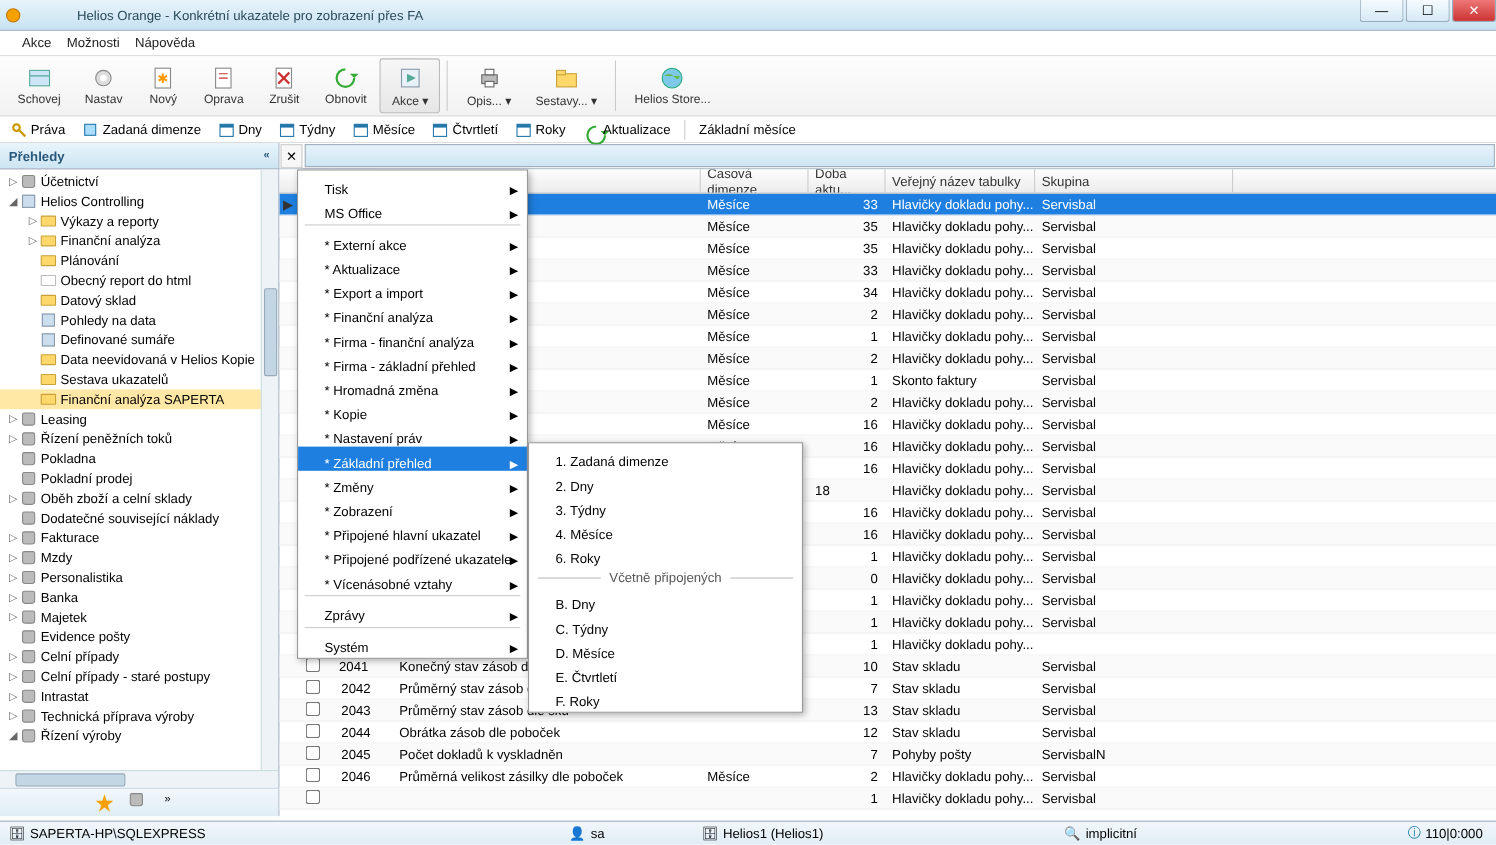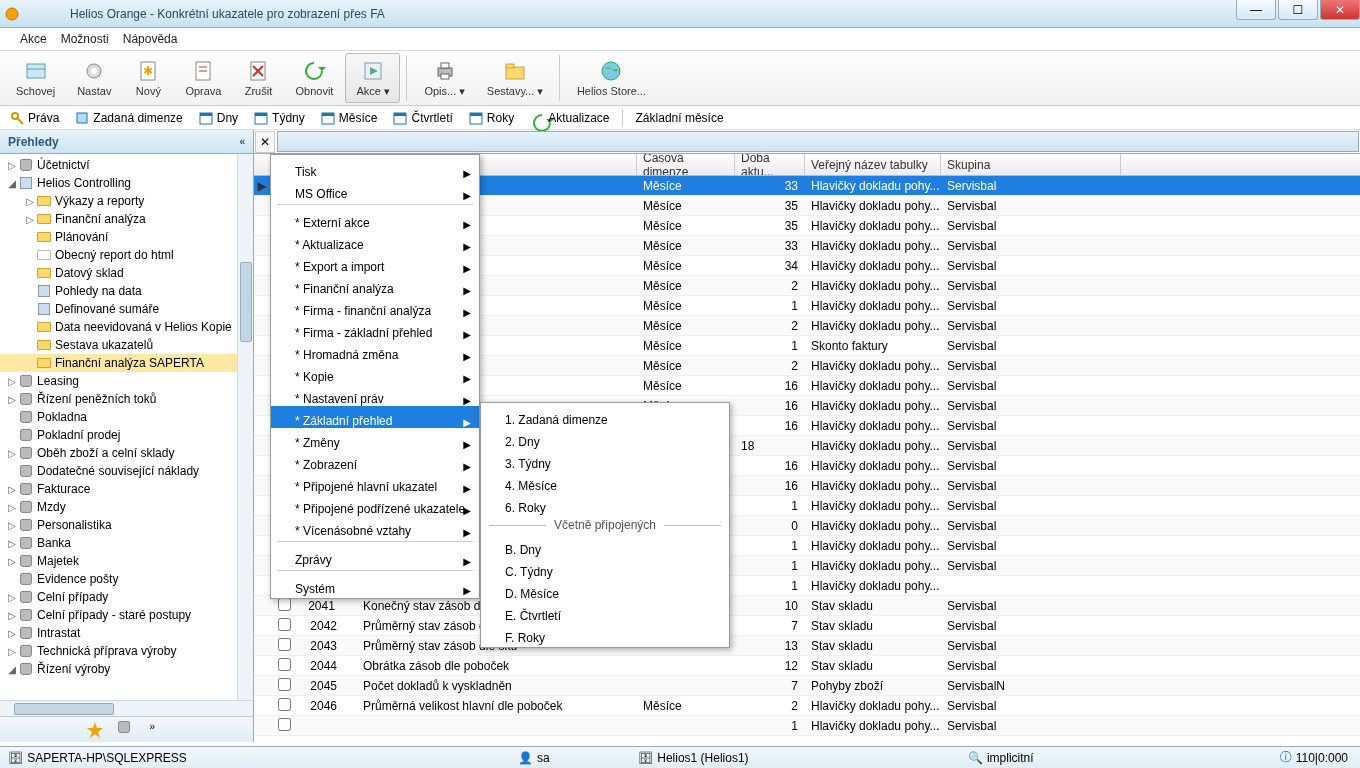--- a/index.html
+++ b/index.html
@@ -837,31 +837,31 @@
         <div class="gr alt">
           <div class="gc" style="width: 18px; padding: 0px;">
             <div class="rowmark"></div>
           </div>
           <div class="gc" style="width: 28px;"><input type="checkbox" style="margin: 0px;"></div>
           <div class="gc" style="width: 44px; text-align: right;">2045</div>
           <div class="gc" style="width: 12px;"></div>
           <div class="gc" style="width: 280px;">Počet dokladů k vyskladněn</div>
           <div class="gc" style="width: 98px;"></div>
           <div class="gc" style="width: 70px; text-align: right;">7</div>
-          <div class="gc" style="width: 136px;">Pohyby zboží</div>
+          <div class="gc" style="width: 136px;">Pohyby pošty</div>
           <div class="gc" style="width: 180px;">ServisbalN</div>
         </div>
         <div class="gr">
           <div class="gc" style="width: 18px; padding: 0px;">
             <div class="rowmark"></div>
           </div>
           <div class="gc" style="width: 28px;"><input type="checkbox" style="margin: 0px;"></div>
           <div class="gc" style="width: 44px; text-align: right;">2046</div>
           <div class="gc" style="width: 12px;"></div>
-          <div class="gc" style="width: 280px;">Průměrná velikost hlavní dle poboček</div>
+          <div class="gc" style="width: 280px;">Průměrná velikost zásilky dle poboček</div>
           <div class="gc" style="width: 98px;">Měsíce</div>
           <div class="gc" style="width: 70px; text-align: right;">2</div>
           <div class="gc" style="width: 136px;">Hlavičky dokladu pohy...</div>
           <div class="gc" style="width: 180px;">Servisbal</div>
         </div>
         <div class="gr alt">
           <div class="gc" style="width: 18px; padding: 0px;">
             <div class="rowmark"></div>
           </div>
           <div class="gc" style="width: 28px;"><input type="checkbox" style="margin: 0px;"></div>

